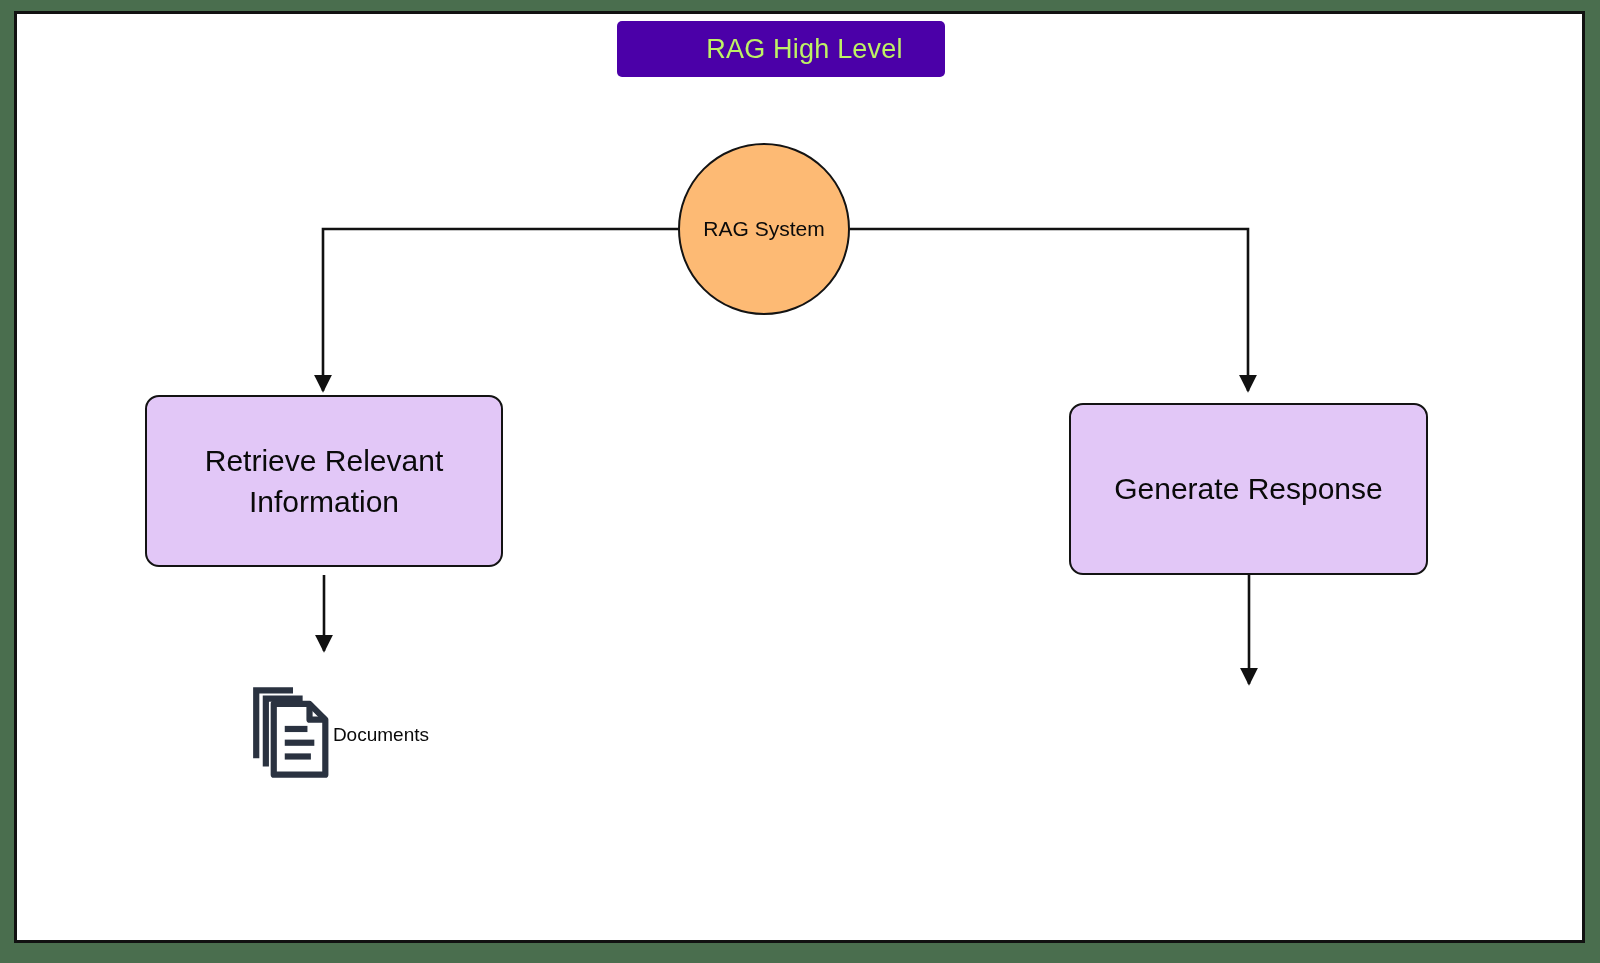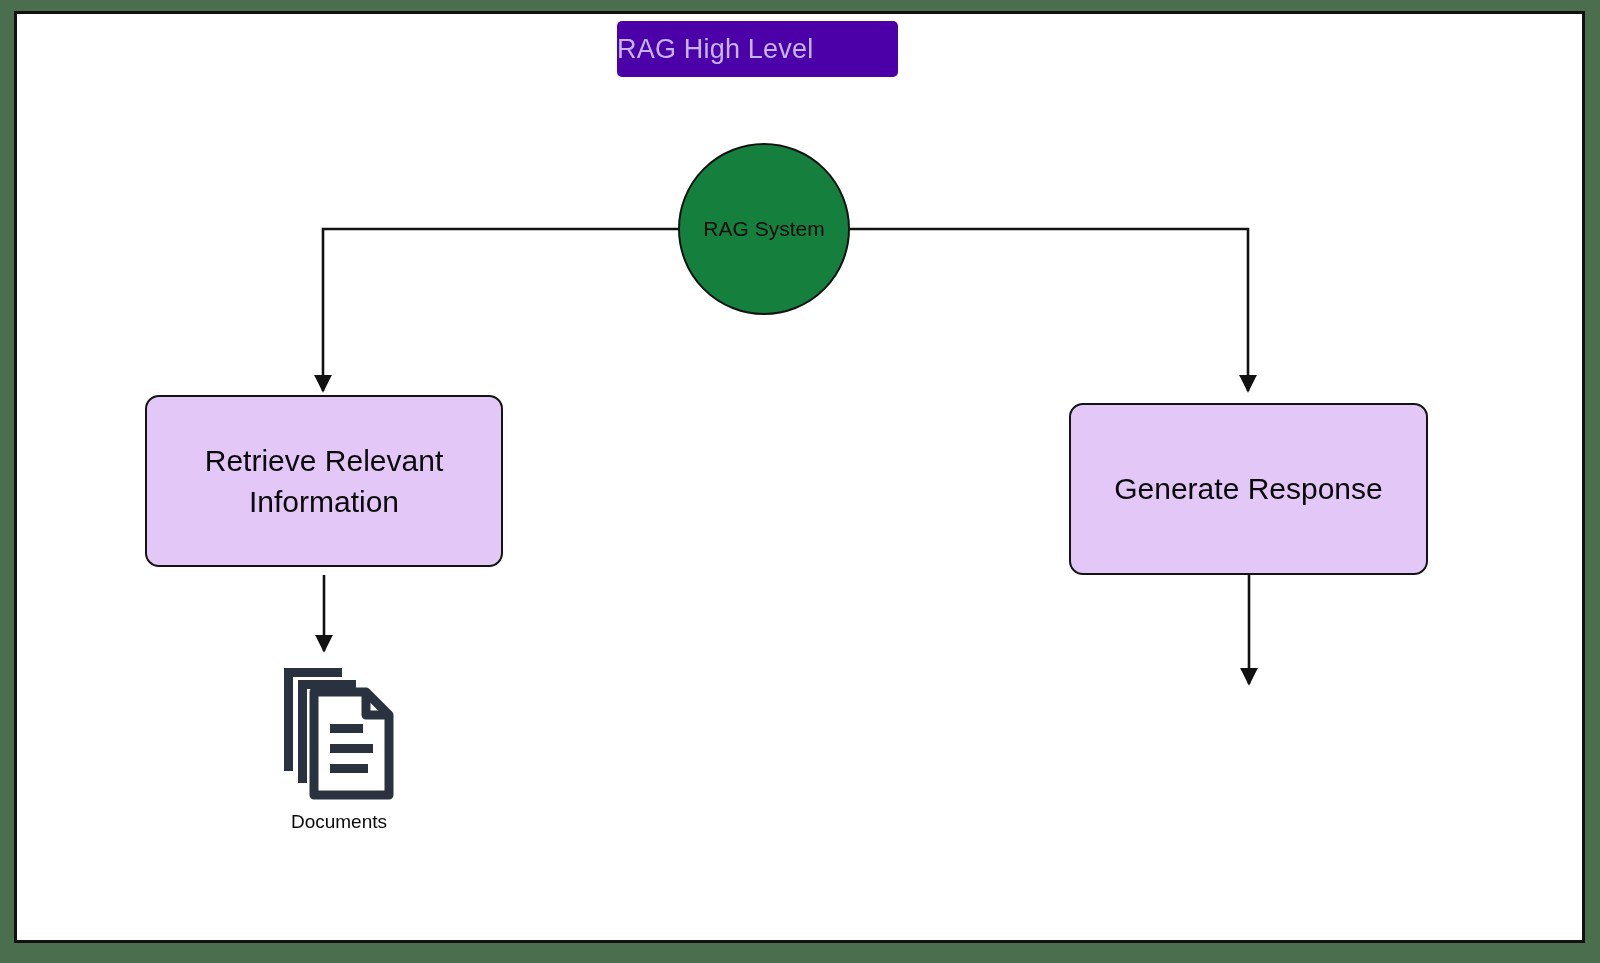--- a/index.html
+++ b/index.html
@@ -48,35 +48,36 @@
   #title-badge {
     position: absolute;
     left: 600px;
     top: 7px;
     width: 281px;
     height: 56px;
     background: #4b00a8;
     border-radius: 5px;
     display: flex;
     align-items: center;
-    justify-content: flex-start;
-    color: #c4b5fd;
+    justify-content: center;
+    color: #bef264;
     font-size: 27px;
     letter-spacing: .2px;
+    padding-left: 47px;
   }
 
   
   #rag-circle {
     position: absolute;
     left: 661px;
     top: 129px;
     width: 172px;
     height: 172px;
     border-radius: 50%;
-    background: #15803d;
+    background: #fdba74;
     border: 2.5px solid #131313;
     box-sizing: border-box;
     display: flex;
     align-items: center;
     justify-content: center;
     color: #0a0a0a;
     font-size: 21px;
   }
 
   
@@ -106,21 +107,21 @@
     top: 389px;
     width: 359px;
     height: 172px;
     align-items: center;
   }
 
   
   .icon-group {
     position: absolute;
     display: flex;
-    flex-direction: column;
+    flex-direction: row;
     align-items: center;
   }
   #group-documents { left: 232px; top: 645px; width: 180px; }
   #group-user      { left: 1158px; top: 678px; width: 180px; }
 
   .icon-caption {
     margin-top: 10px;
     font-size: 19px;
     color: #0a0a0a;
     text-align: center;

